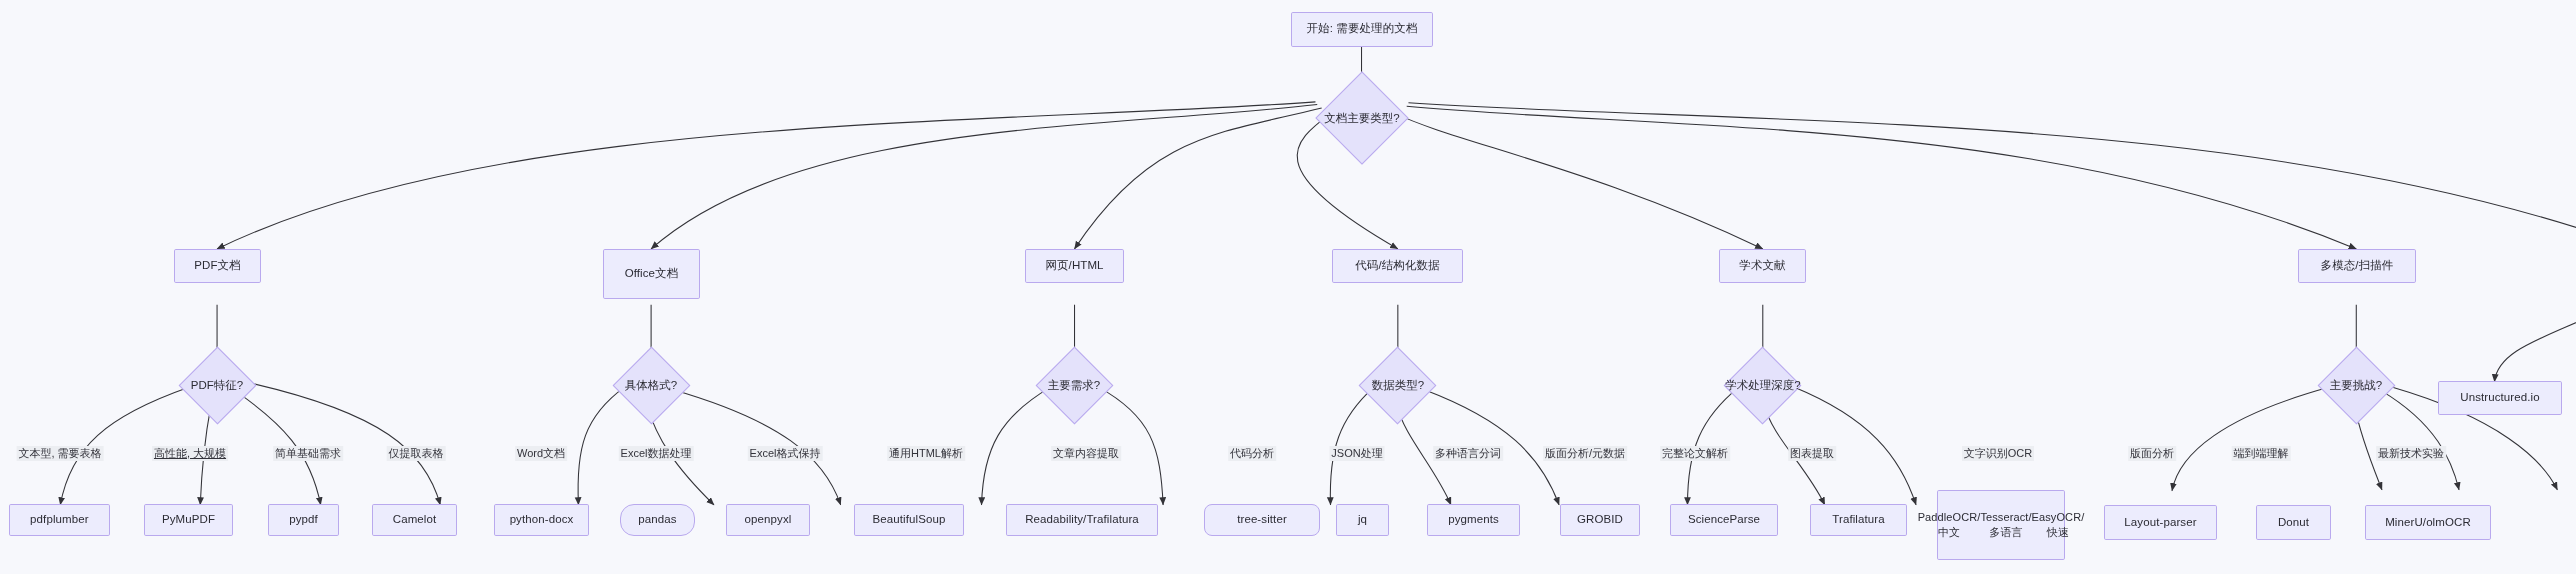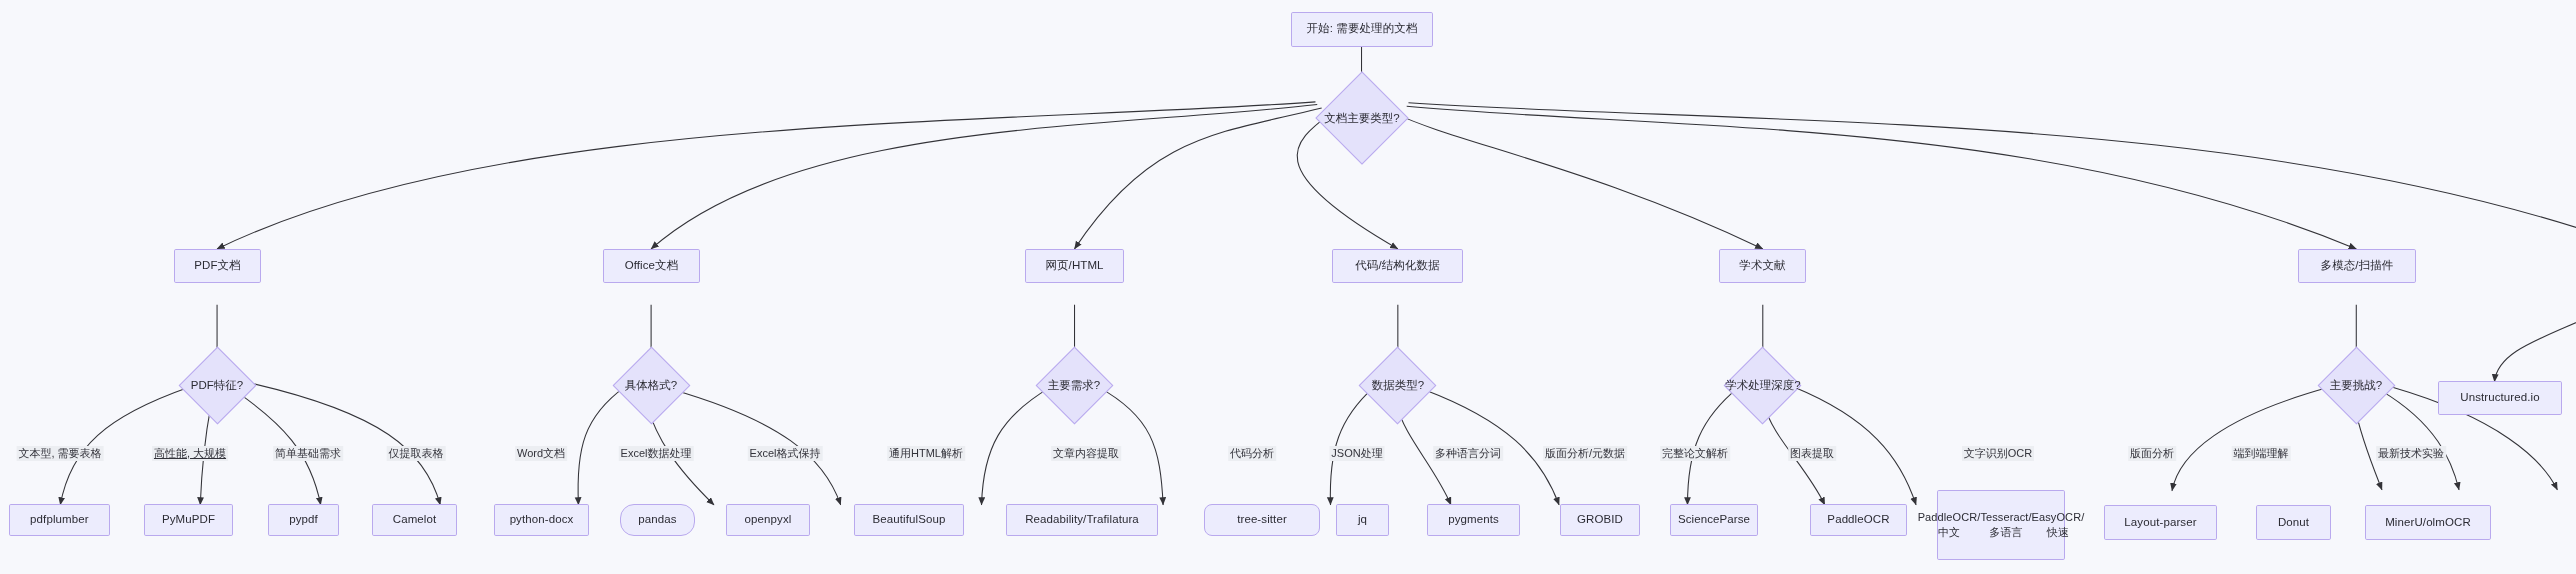--- a/index.html
+++ b/index.html
@@ -116,21 +116,21 @@
   <div class="node" style="left:1291px;top:11.5px;width:142px;height:35px;">
     <span>开始: 需要处理的文档</span>
   </div>
 
   <div class="diamond" style="left:1329px;top:85px;width:66px;height:66px;"></div>
   <div class="diamond-label" style="left:1300px;top:105px;width:124px;height:26.6px;">文档主要类型?</div>
 
   <div class="node" style="left:174px;top:249px;width:87px;height:34px;">
     <span>PDF文档</span>
   </div>
-  <div class="node" style="left:603px;top:249px;width:97px;height:34px;">
+  <div class="node" style="left:603px;top:249px;width:97px;height:50px;">
     <span>Office文档</span>
   </div>
   <div class="node" style="left:1025px;top:249px;width:99px;height:34px;">
     <span>网页/HTML</span>
   </div>
   <div class="node" style="left:1332px;top:249px;width:131px;height:34px;">
     <span>代码/结构化数据</span>
   </div>
   <div class="node" style="left:1719px;top:249px;width:87px;height:34px;">
     <span>学术文献</span>
@@ -214,25 +214,25 @@
   </div>
   <div class="node" style="left:1336px;top:504px;width:53px;height:32px;">
     <span>jq</span>
   </div>
   <div class="node" style="left:1427px;top:504px;width:93px;height:32px;">
     <span>pygments</span>
   </div>
   <div class="node" style="left:1560px;top:504px;width:80px;height:32px;">
     <span>GROBID</span>
   </div>
-  <div class="node" style="left:1670px;top:504px;width:88px;height:32px;">
+  <div class="node" style="left:1670px;top:504px;width:108px;height:32px;">
     <span>ScienceParse</span>
   </div>
   <div class="node" style="left:1810px;top:504px;width:97px;height:32px;">
-    <span>PaddleOCR</span>
+    <span>Trafilatura</span>
   </div>
 
   <div class="node multi" style="left:1937px;top:490px;width:128px;height:70px;font-size:11px;">
     <span>PaddleOCR/中文</span>
     <span>Tesseract/多语言</span>
     <span>EasyOCR/快速</span>
   </div>
 
   <div class="node" style="left:2104px;top:505px;width:113px;height:35px;">
     <span>Layout-parser</span>

